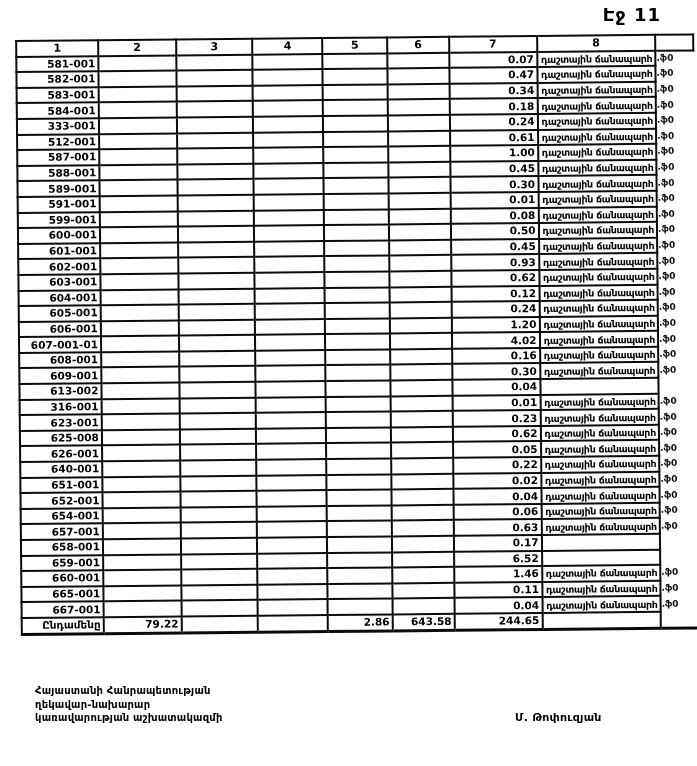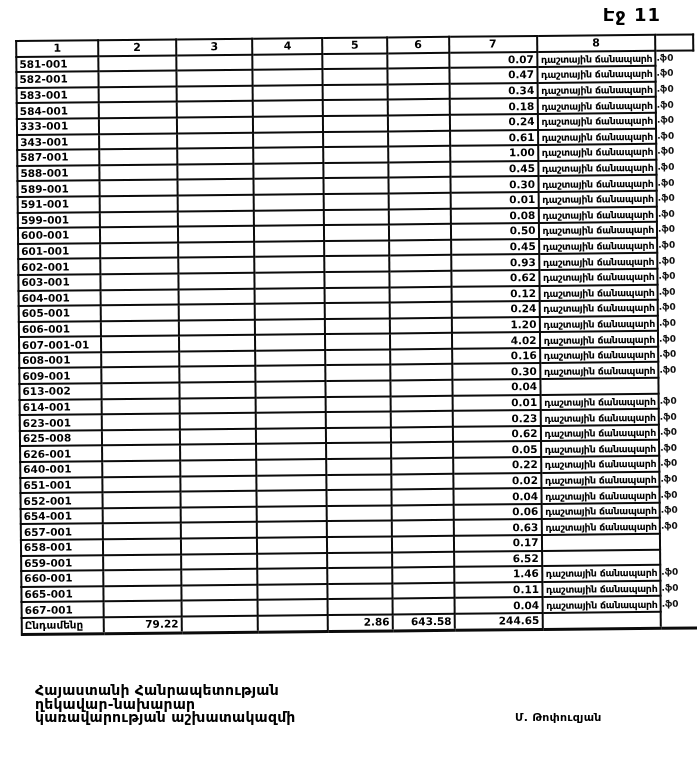--- a/index.html
+++ b/index.html
@@ -18,31 +18,31 @@
     transform-origin:left center;
   }
   table{border-collapse:collapse;table-layout:fixed;}
   th,td{
     border:2px solid #0b0b0b;
     padding:0 2px;height:13.6px;
     font-weight:700;font-size:10.5px;line-height:13px;
     white-space:nowrap;overflow:hidden;
   }
   th{font-size:11px;text-align:center;}
-  td.code-cell{text-align:left;}
+  td.code-cell{text-align:right;}
   td.val-cell{text-align:right;}
   td.road-cell{text-align:left;font-size:9.5px;letter-spacing:-0.3px;padding-left:3px;}
   td.frag-cell{
     border:none;background:transparent;
     font-size:9px;padding-left:0;text-align:left;color:#111;
   }
   tr.totals-row td{border-bottom:3px solid #0b0b0b;}
   .footer{
     position:absolute;left:35px;top:684px;
-    font-size:14px;font-weight:700;line-height:13.5px;
+    font-size:10px;font-weight:700;line-height:13.5px;
     letter-spacing:0.2px;
   }
   .signature{
     position:absolute;left:515px;top:711px;
     font-size:11px;font-weight:700;letter-spacing:0.2px;
   }
 </style>
 </head>
 <body>
 
@@ -124,21 +124,21 @@
           <td></td>
           <td></td>
           <td></td>
           <td></td>
           <td></td>
           <td class="val-cell">0.24</td>
           <td class="road-cell">դաշտային ճանապարհ</td>
           <td class="frag-cell">.ֆ0</td>
         </tr>
         <tr>
-          <td class="code-cell">343-001</td>
+          <td class="code-cell">512-001</td>
           <td></td>
           <td></td>
           <td></td>
           <td></td>
           <td></td>
           <td class="val-cell">0.61</td>
           <td class="road-cell">դաշտային ճանապարհ</td>
           <td class="frag-cell">.ֆ0</td>
         </tr>
         <tr>
@@ -311,21 +311,21 @@
           <td></td>
           <td></td>
           <td></td>
           <td></td>
           <td></td>
           <td class="val-cell">0.04</td>
           <td class="road-cell"></td>
           <td class="frag-cell"></td>
         </tr>
         <tr>
-          <td class="code-cell">614-001</td>
+          <td class="code-cell">316-001</td>
           <td></td>
           <td></td>
           <td></td>
           <td></td>
           <td></td>
           <td class="val-cell">0.01</td>
           <td class="road-cell">դաշտային ճանապարհ</td>
           <td class="frag-cell">.ֆ0</td>
         </tr>
         <tr>

